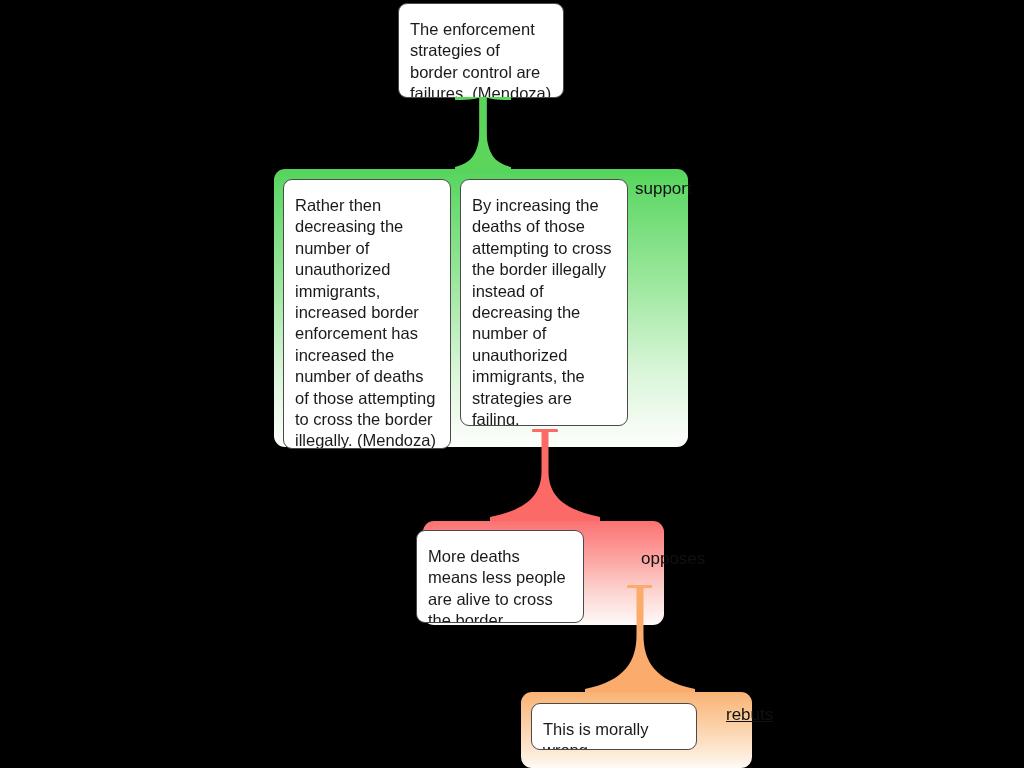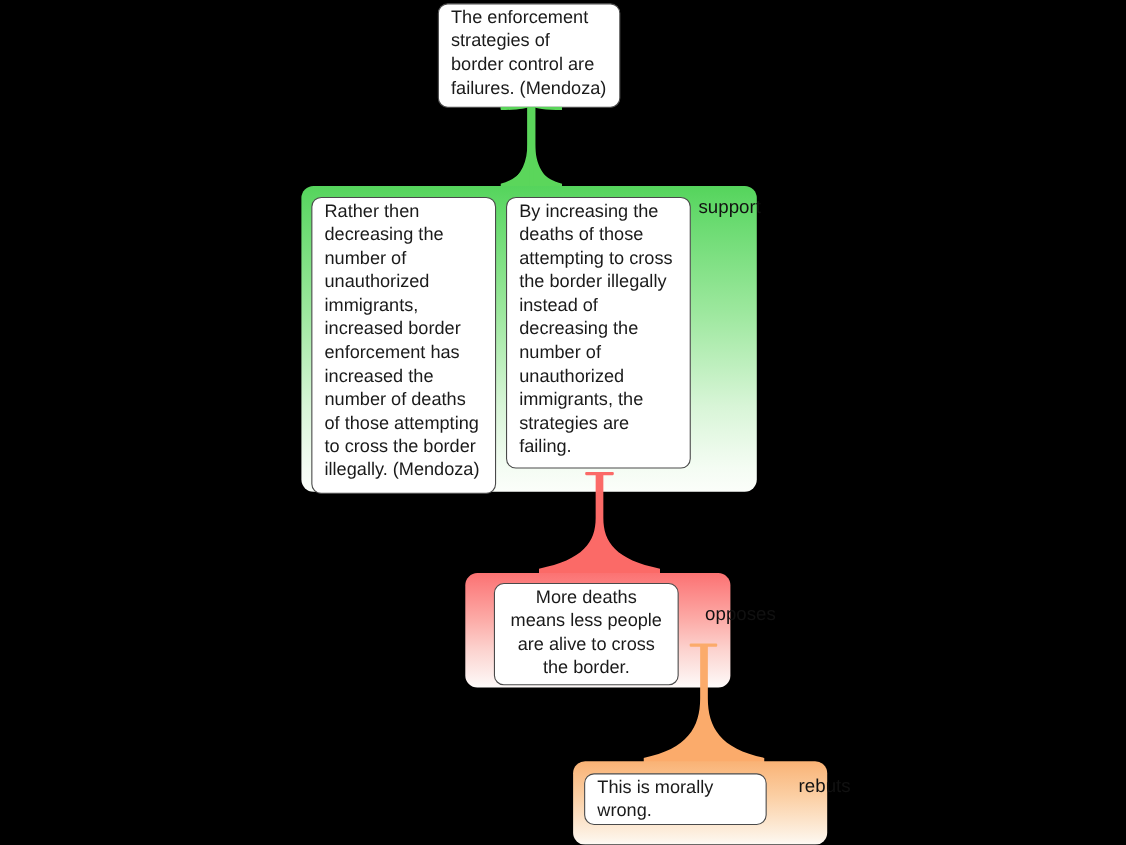--- a/index.html
+++ b/index.html
@@ -40,21 +40,21 @@
     line-height: 1;
   }
 
   
   .card {
     position: absolute;
     background: #ffffff;
     border: 1.3px solid #4a4a4a;
     border-radius: 9px;
     box-sizing: border-box;
-    padding: 2px 11px 8px 11px;
+    padding: 15px 11px 8px 11px;
     font-size: 16.5px;
     line-height: 21.4px;
     color: #1a1a1a;
     overflow: hidden;
   }
 
   
   .connector {
     position: absolute;
     overflow: visible;
@@ -95,27 +95,27 @@
   <div class="stub" style="left:532px; top:429px; width:26px; background:#fb6a67;"></div>
   <div class="connector" style="left:490px; top:431px; width:110px; height:92px;">
     <svg width="110" height="92" viewBox="0 0 110 92">
       <path d="M51.5,0 L58.5,0 L58.5,40 C58.5,62 70,78 110,86 L110,92 L0,92 L0,86 C40,78 51.5,62 51.5,40 Z" fill="#fb6a67"></path>
     </svg>
   </div>
 
   <div class="relation-block opposes" style="left:423px; top:521px; width:241px; height:104px;"></div>
   <div class="relation-label" style="left:611px; top:550px;padding-left:30px;">opposes</div>
 
-  <div class="card" style="left:449px; top:530px; width:168px; height:93px;text-align:center;">More deaths means less people are alive to cross the border.</div>
+  <div class="card" style="left:416px; top:530px; width:168px; height:93px;">More deaths means less people are alive to cross the border.</div>
 
   <div class="stub" style="left:627px; top:585px; width:25px; background:#fbab6b;"></div>
   <div class="connector" style="left:585px; top:587px; width:110px; height:108px;">
     <svg width="110" height="108" viewBox="0 0 110 108">
       <path d="M51.5,0 L58.5,0 L58.5,48 C58.5,74 70,94 110,102 L110,108 L0,108 L0,102 C40,94 51.5,74 51.5,48 Z" fill="#fbab6b"></path>
     </svg>
   </div>
 
   <div class="relation-block rebuts" style="left:521px; top:692px; width:231px; height:76px;"></div>
-  <div class="relation-label" style="left:726px; top:706px;">rebuts</div>
+  <div class="relation-label" style="left:726px; top:706px;text-decoration:underline;">rebuts</div>
 
   <div class="card" style="left:531px; top:703px; width:166px; height:47px;">This is morally wrong.</div>
 
 </div>
 
 </body></html>

